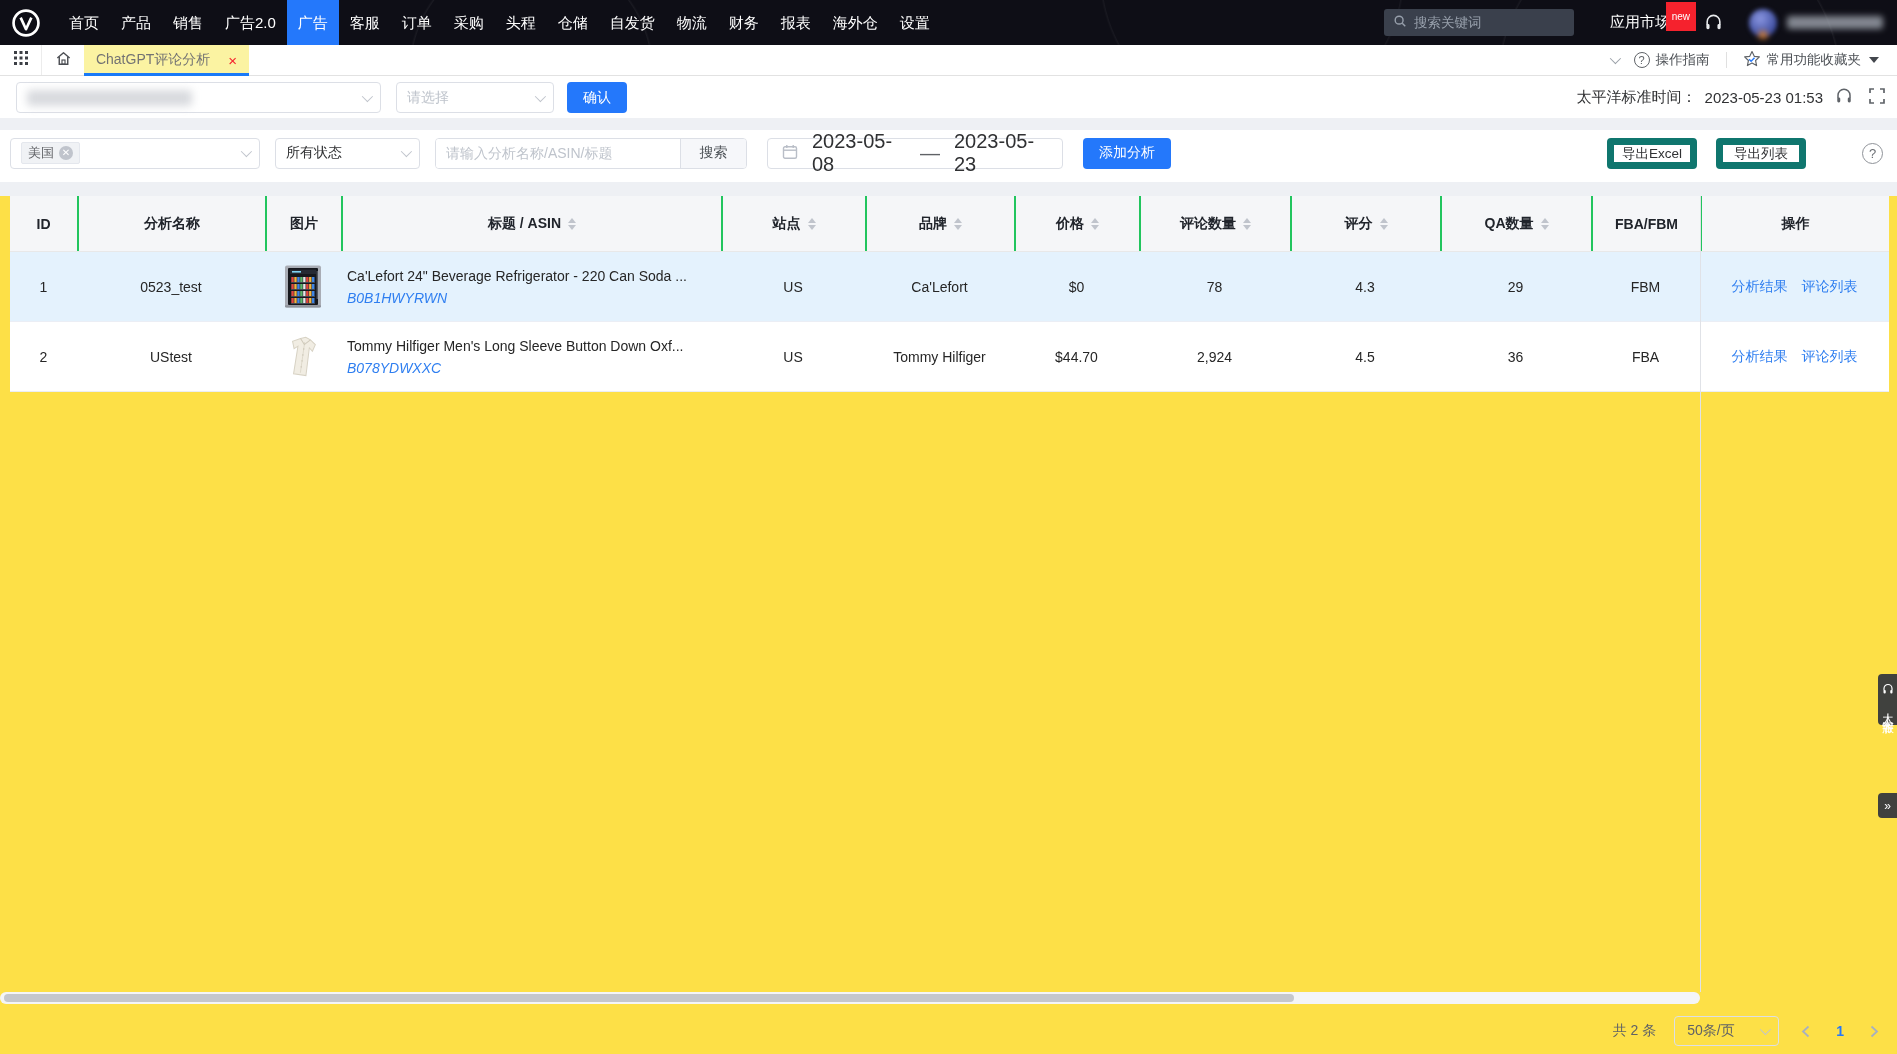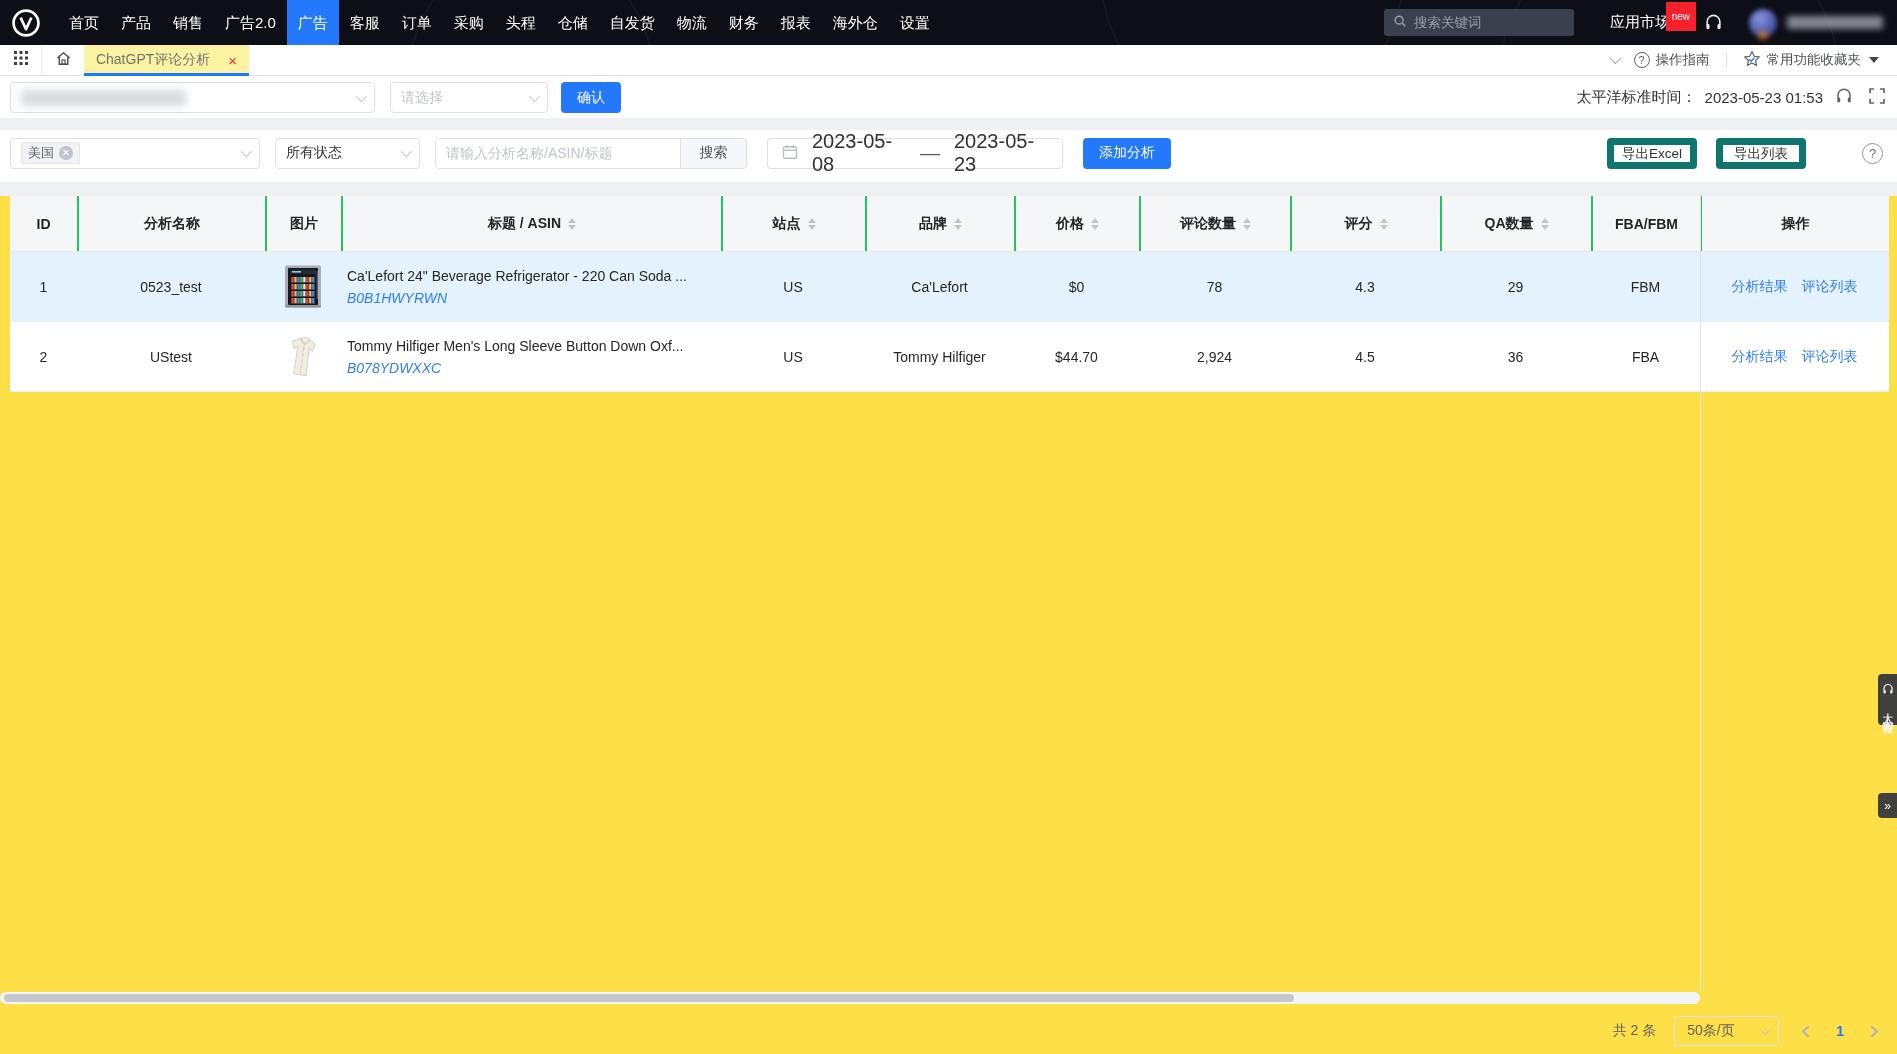--- a/index.html
+++ b/index.html
@@ -34,21 +34,21 @@
   .tab-close { color:var(--badge-red,#f5222d); font-size:15px; line-height:15px; }
   .tab::after { content:""; position:absolute; left:0; bottom:-1px; width:100%; height:3px; background:#1a7af8; }
   .tabbar-right { margin-left:auto; display:flex; align-items:center; gap:16px; padding-right:18px; }
   .chev { display:inline-block; width:8px; height:8px; border-right:1.5px solid #9aa0a8; border-bottom:1.5px solid #9aa0a8; transform:rotate(45deg) translateY(-2px); }
   .guide, .fav { display:flex; align-items:center; gap:6px; font-size:13.5px; color:#4d5156; cursor:pointer; white-space:nowrap; }
   .vdiv { width:1px; height:16px; background:#e0e0e0; }
   .tri-down { width:0; height:0; border-left:5px solid transparent; border-right:5px solid transparent; border-top:6px solid #43474d; margin-left:2px; }
   .qcircle { width:16px; height:16px; border:1.3px solid #5f6368; border-radius:50%; display:flex; align-items:center; justify-content:center; font-size:11px; color:#5f6368; }
 
   
-  .filter1 { position:absolute; top:77px; left:0; width:1897px; height:41px; background:#fff; display:flex; align-items:center; padding:0 12px 0 10px; }
+  .filter1 { position:absolute; top:77px; left:0; width:1897px; height:41px; background:#fff; display:flex; align-items:center; padding:0 12px 0 16px; }
   .select { position:relative; height:31px; border:1px solid #dcdfe6; border-radius:4px; background:#fff; display:flex; align-items:center; padding:0 26px 0 10px; cursor:pointer; }
   .select .chev { position:absolute; right:10px; border-color:#c0c4cc; }
   .sel-redact { width:165px; height:16px; background:#d8dade; border-radius:3px; filter:blur(4px); }
   .placeholder { color:#bfc4cc; font-size:14px; }
   .sel-value { color:#303133; font-size:14px; }
   .btn-blue { height:31px; border:none; border-radius:4px; background:var(--accent-blue,#2478fb); color:#fff; font-size:14px; padding:0 16px; cursor:pointer; font-family:inherit; }
   .time-area { margin-left:auto; display:flex; align-items:center; gap:8px; font-size:15px; color:#303133; }
   .time-icons { display:flex; align-items:center; gap:16px; margin-left:12px; }
   .stripe1 { position:absolute; top:118px; left:0; width:1897px; height:12px; background:#eef0f4; }
   .filter2 { position:absolute; top:130px; left:0; width:1897px; height:52px; background:#fff; display:flex; align-items:center; padding:0 12px 6px 10px; }

